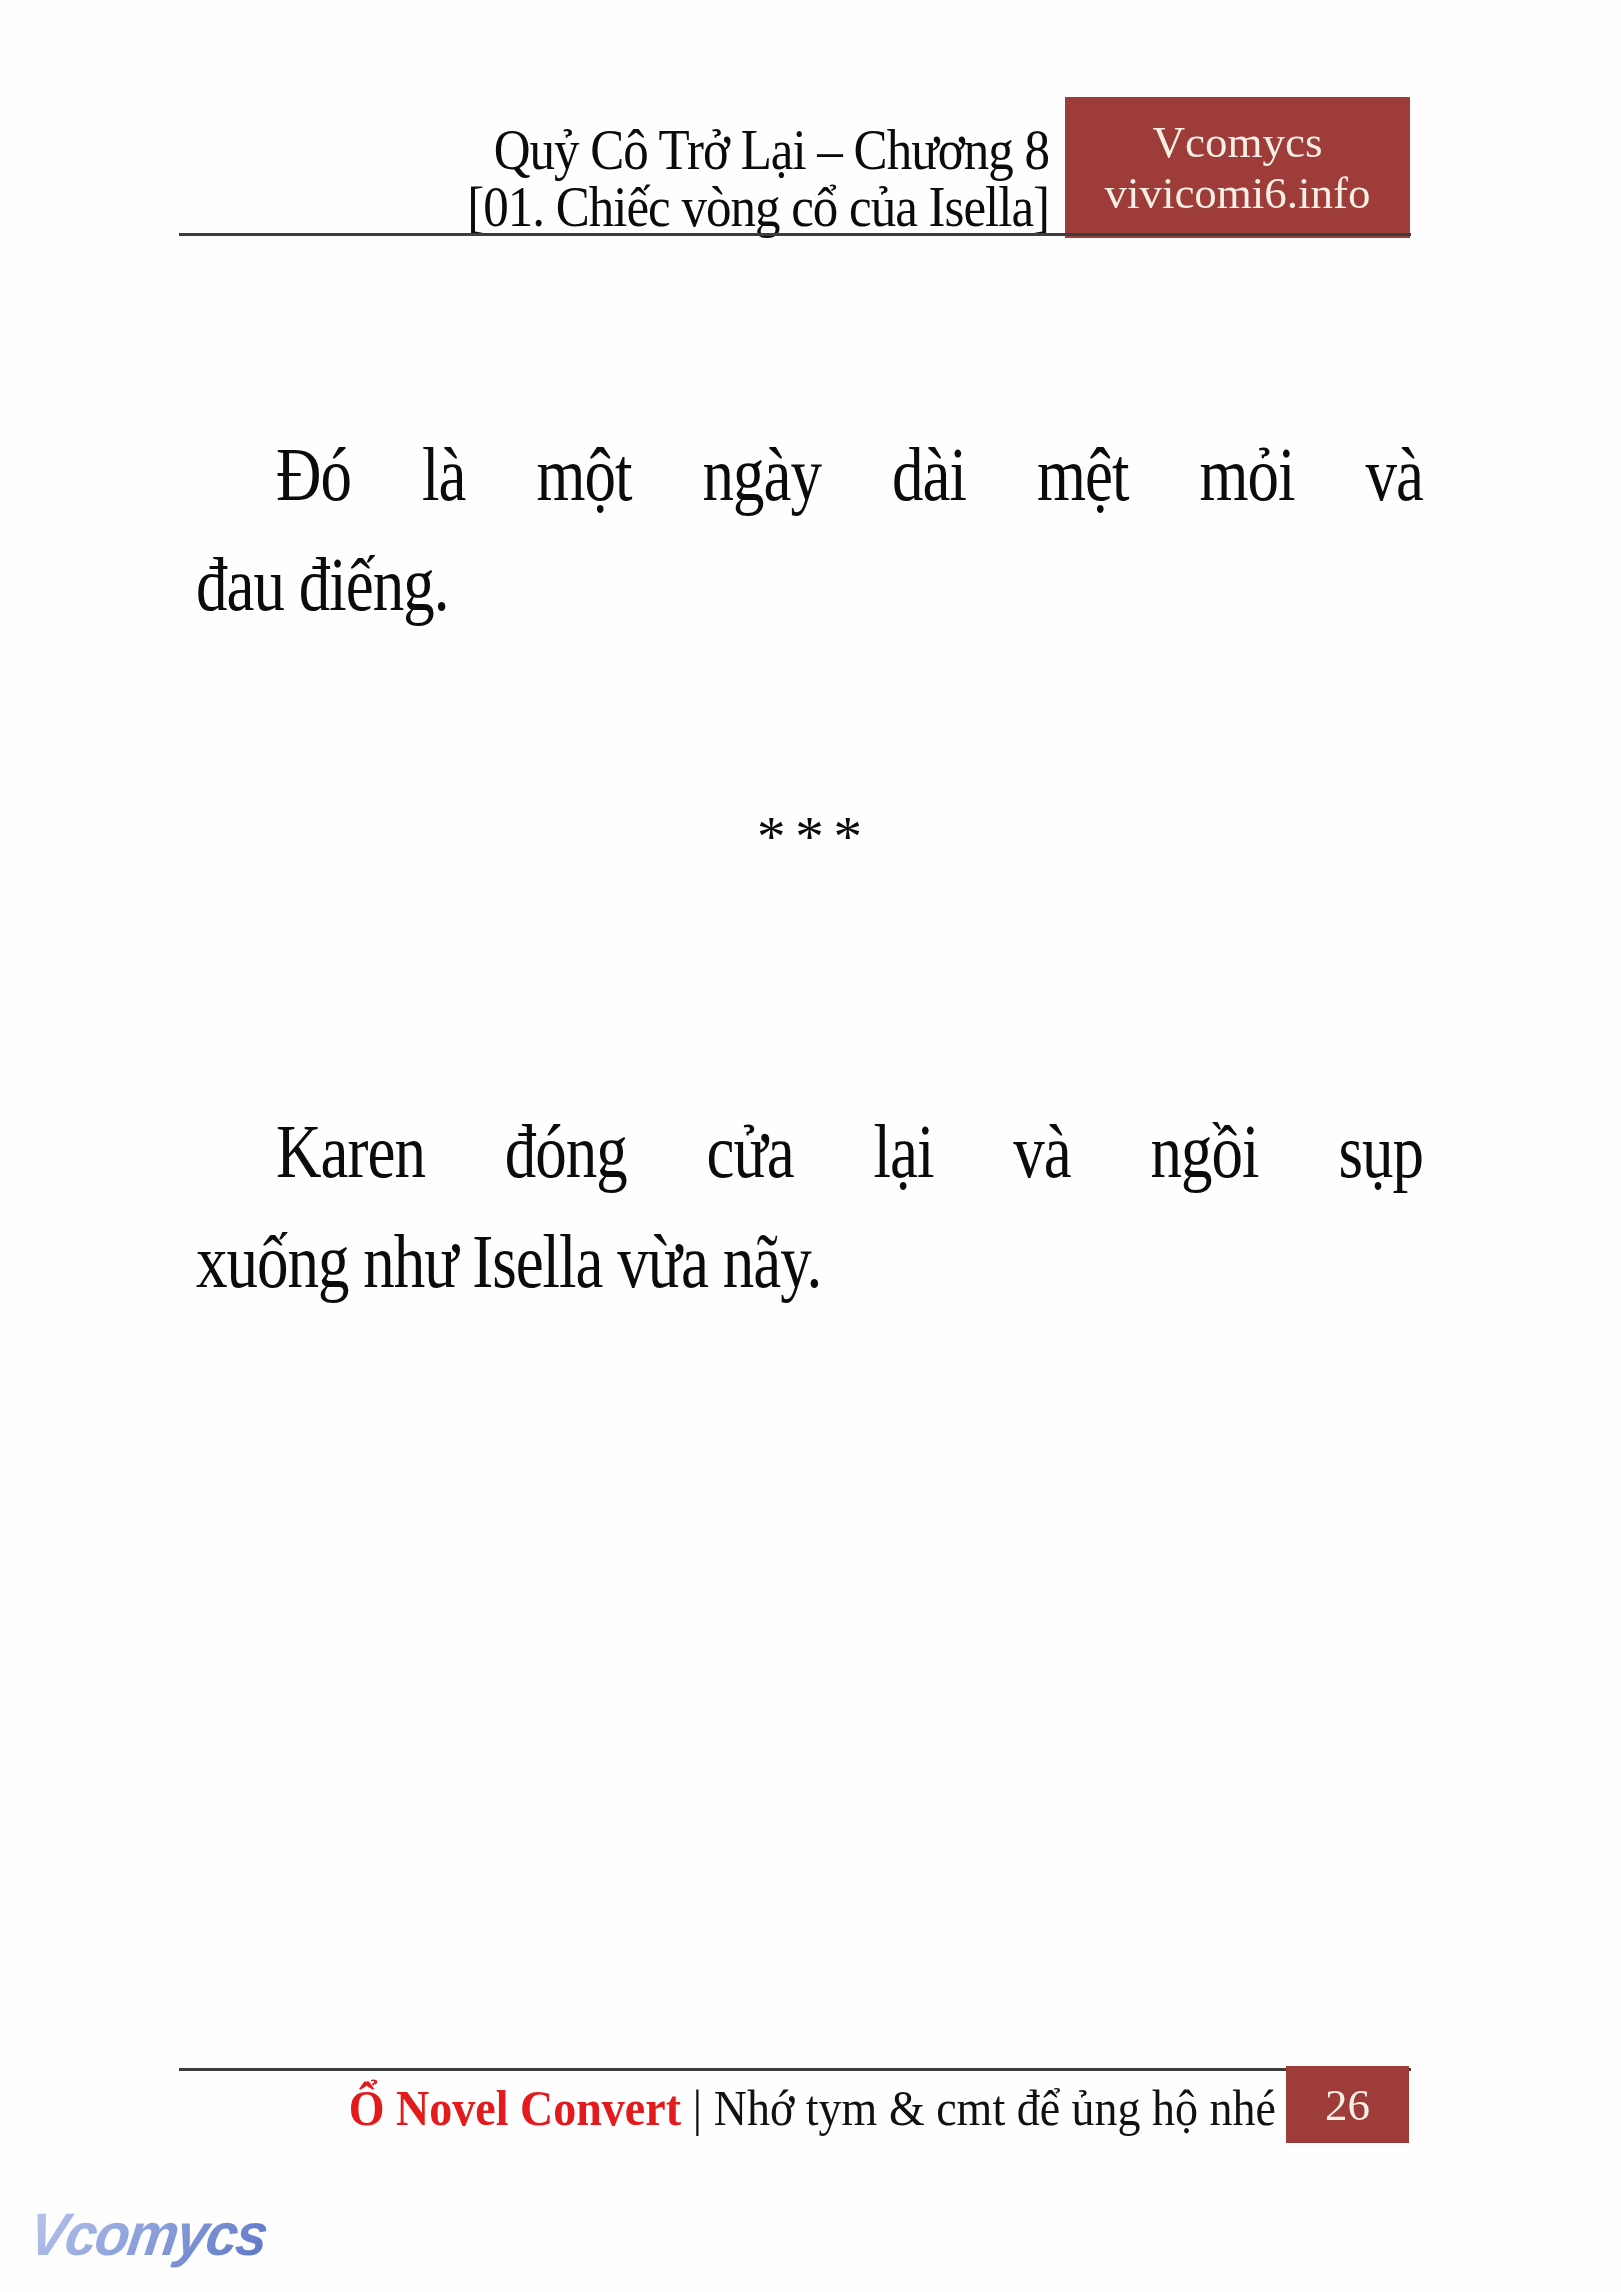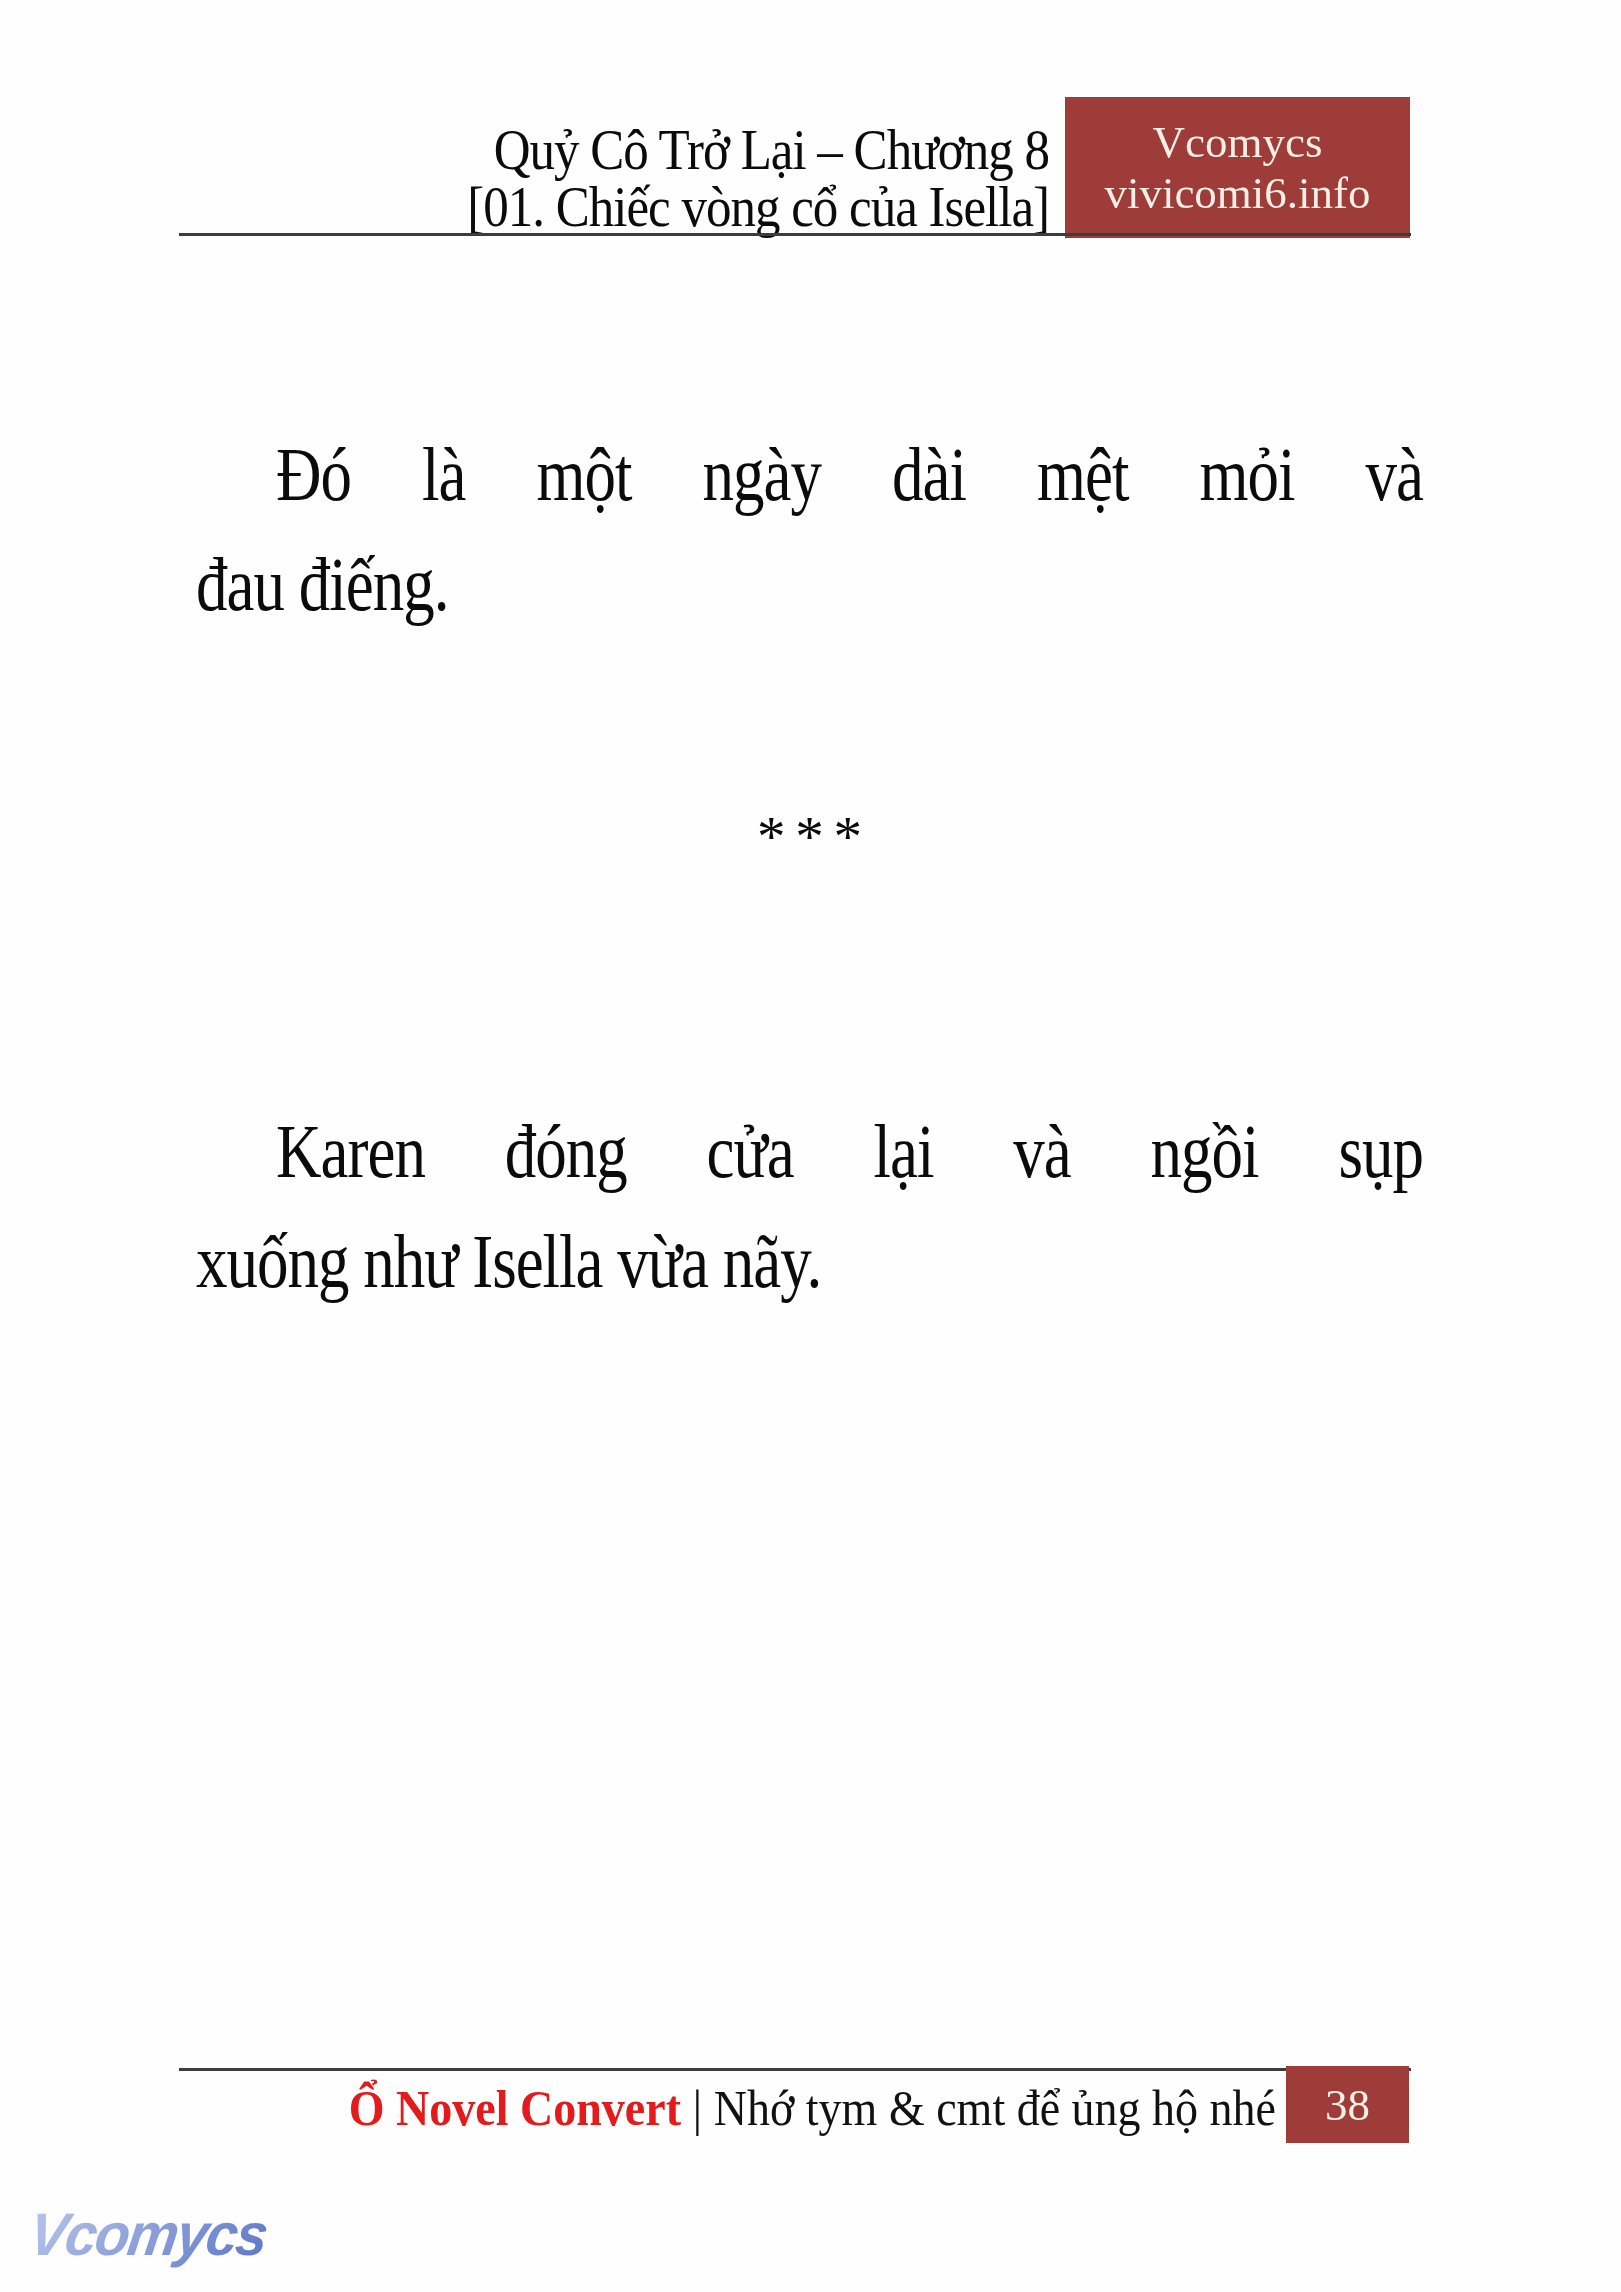--- a/index.html
+++ b/index.html
@@ -107,17 +107,17 @@
     </div>
   </div>
 
 <div class="footer-rule"></div>
 
 <div class="footer-text">
   <span class="footer-brand">Ổ Novel Convert</span><span class="footer-sep">|</span><span class="footer-note">Nhớ tym &amp; cmt để ủng hộ nhé</span>
 </div>
 
 <div class="page-badge">
-  <span>38</span>
+  <span>26</span>
 </div>
 
 <div class="watermark">Vcomycs</div>
 
 
 </body></html>

